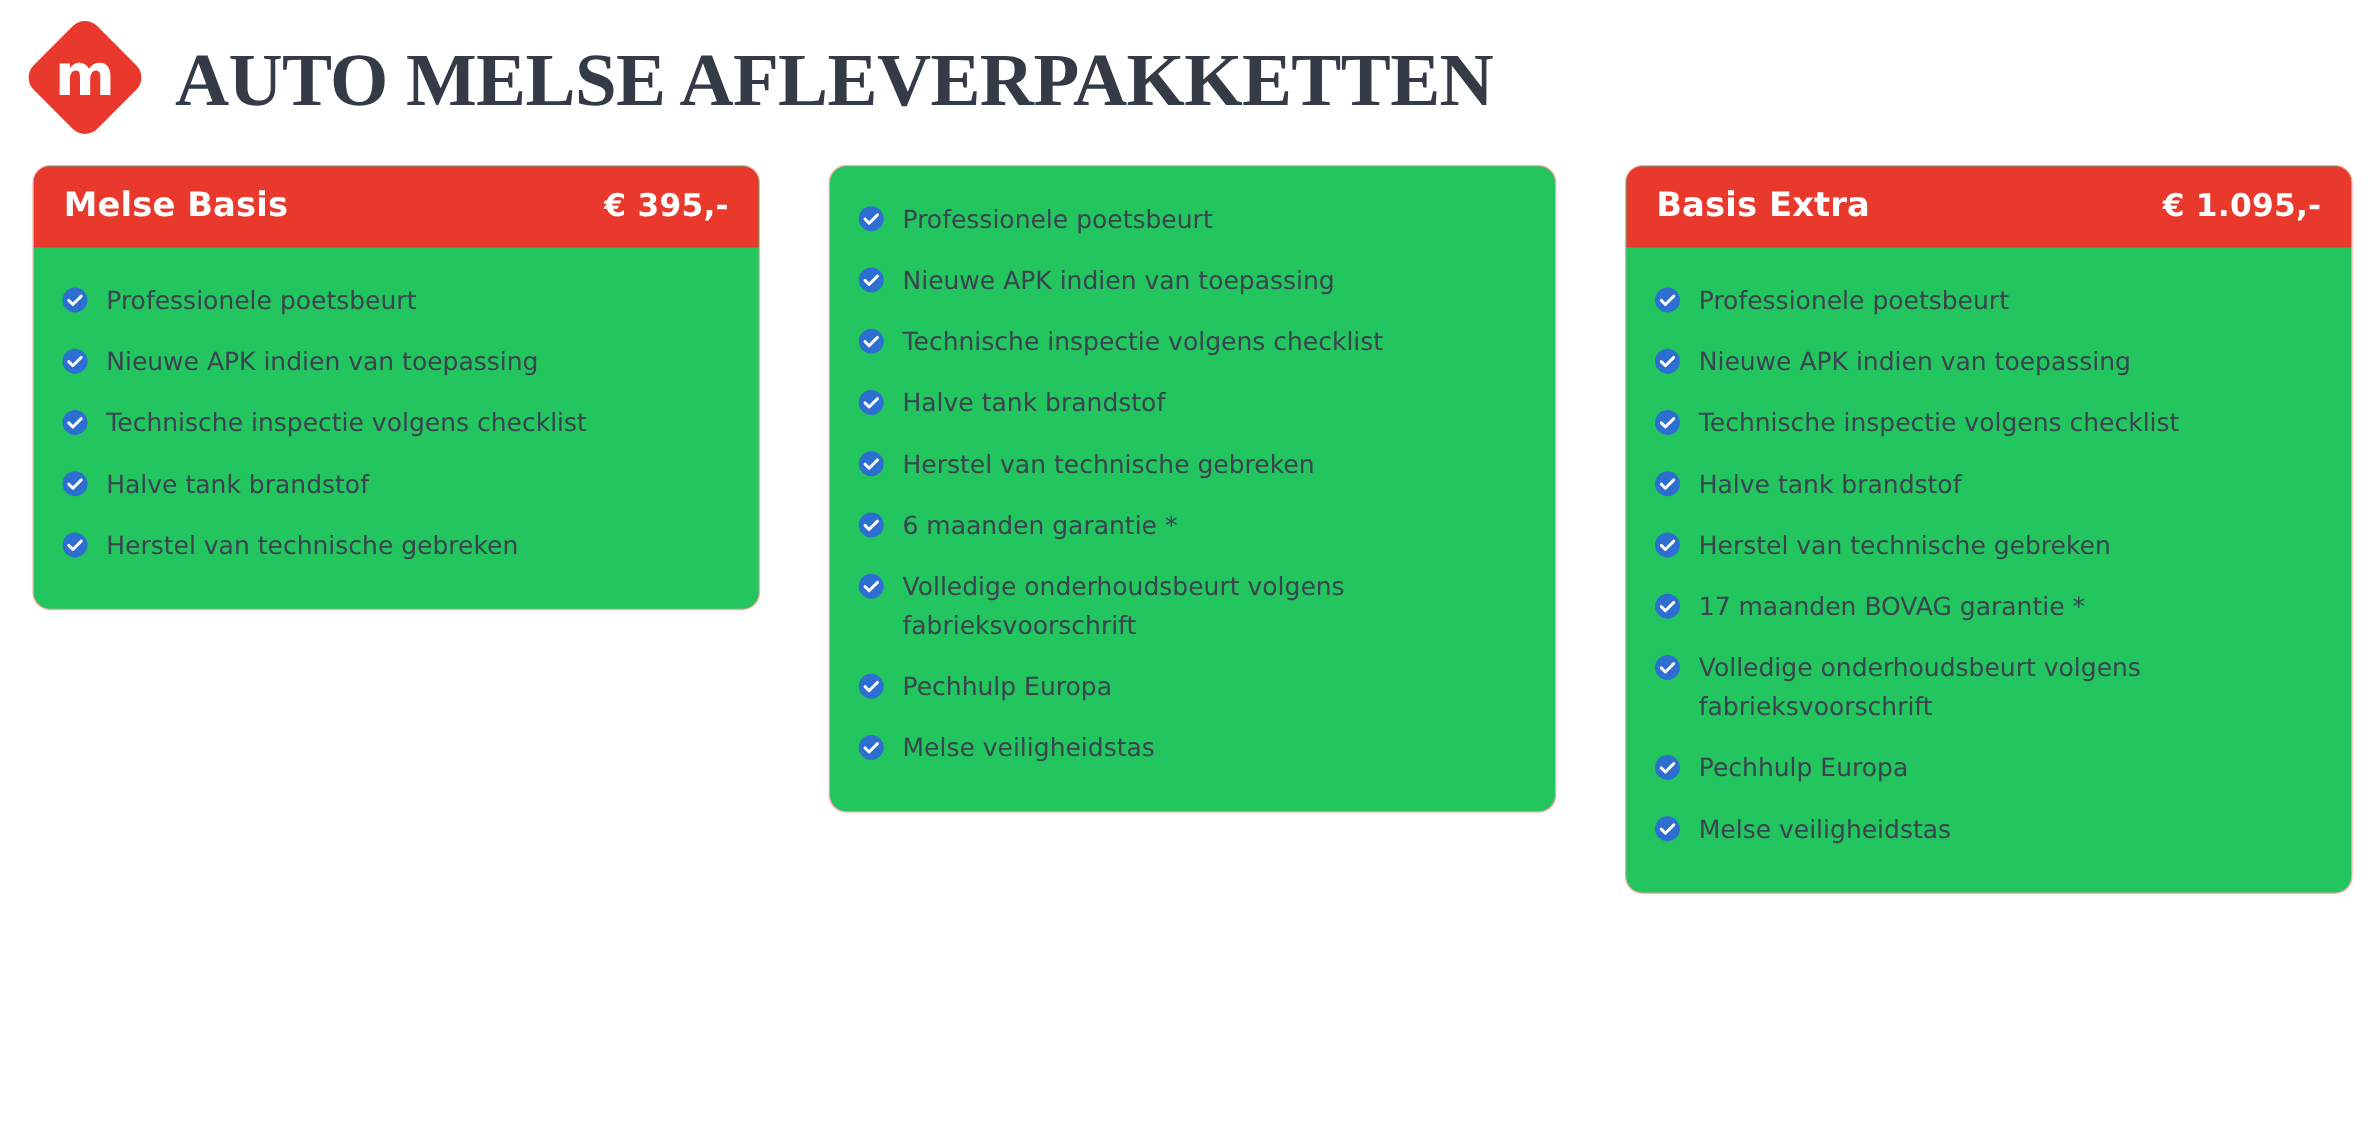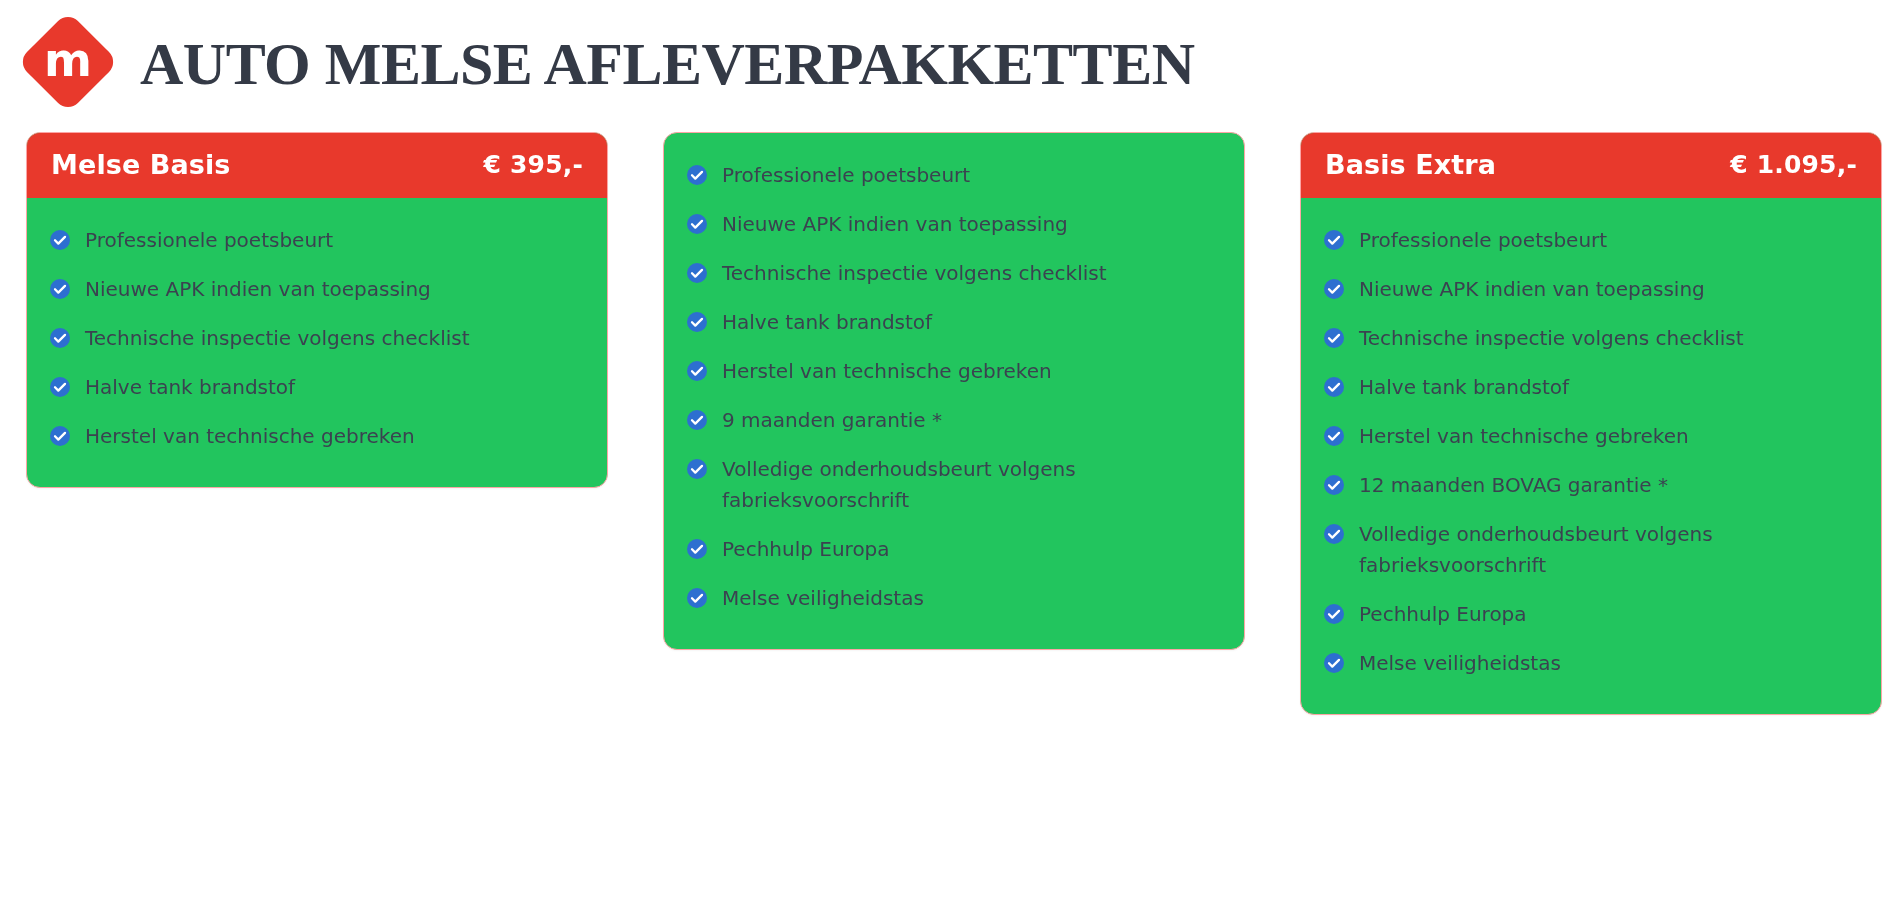--- a/index.html
+++ b/index.html
@@ -256,21 +256,21 @@
             </span>
           <span class="feature-text">Herstel van technische gebreken</span>
         </li>
         <li class="feature">
           <span class="check">
               <svg width="22" height="22" viewBox="0 0 22 22">
                 <circle cx="11" cy="11" r="10" fill="#2d6fd0"></circle>
                 <path d="M6 11.3 L9.3 14.6 L16 7.9" fill="none" stroke="#ffffff" stroke-width="2.3" stroke-linecap="round" stroke-linejoin="round"></path>
               </svg>
             </span>
-          <span class="feature-text">9 maanden garantie *</span>
+          <span class="feature-text">6 maanden garantie *</span>
         </li>
         <li class="feature">
           <span class="check">
               <svg width="22" height="22" viewBox="0 0 22 22">
                 <circle cx="11" cy="11" r="10" fill="#2d6fd0"></circle>
                 <path d="M6 11.3 L9.3 14.6 L16 7.9" fill="none" stroke="#ffffff" stroke-width="2.3" stroke-linecap="round" stroke-linejoin="round"></path>
               </svg>
             </span>
           <span class="feature-text">Volledige onderhoudsbeurt volgens fabrieksvoorschrift</span>
         </li>
@@ -346,21 +346,21 @@
             </span>
           <span class="feature-text">Herstel van technische gebreken</span>
         </li>
         <li class="feature">
           <span class="check">
               <svg width="22" height="22" viewBox="0 0 22 22">
                 <circle cx="11" cy="11" r="10" fill="#2d6fd0"></circle>
                 <path d="M6 11.3 L9.3 14.6 L16 7.9" fill="none" stroke="#ffffff" stroke-width="2.3" stroke-linecap="round" stroke-linejoin="round"></path>
               </svg>
             </span>
-          <span class="feature-text">12 maanden BOVAG garantie *</span>
+          <span class="feature-text">17 maanden BOVAG garantie *</span>
         </li>
         <li class="feature">
           <span class="check">
               <svg width="22" height="22" viewBox="0 0 22 22">
                 <circle cx="11" cy="11" r="10" fill="#2d6fd0"></circle>
                 <path d="M6 11.3 L9.3 14.6 L16 7.9" fill="none" stroke="#ffffff" stroke-width="2.3" stroke-linecap="round" stroke-linejoin="round"></path>
               </svg>
             </span>
           <span class="feature-text">Volledige onderhoudsbeurt volgens fabrieksvoorschrift</span>
         </li>

